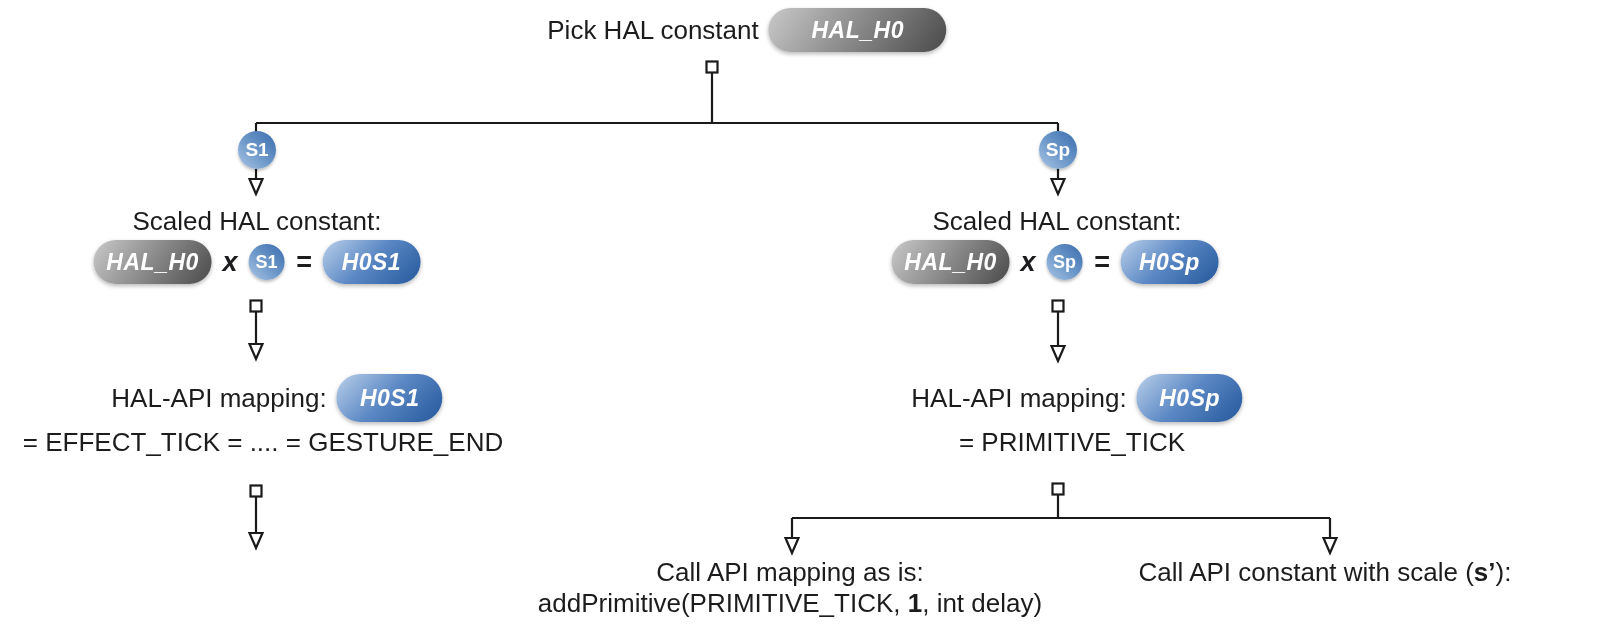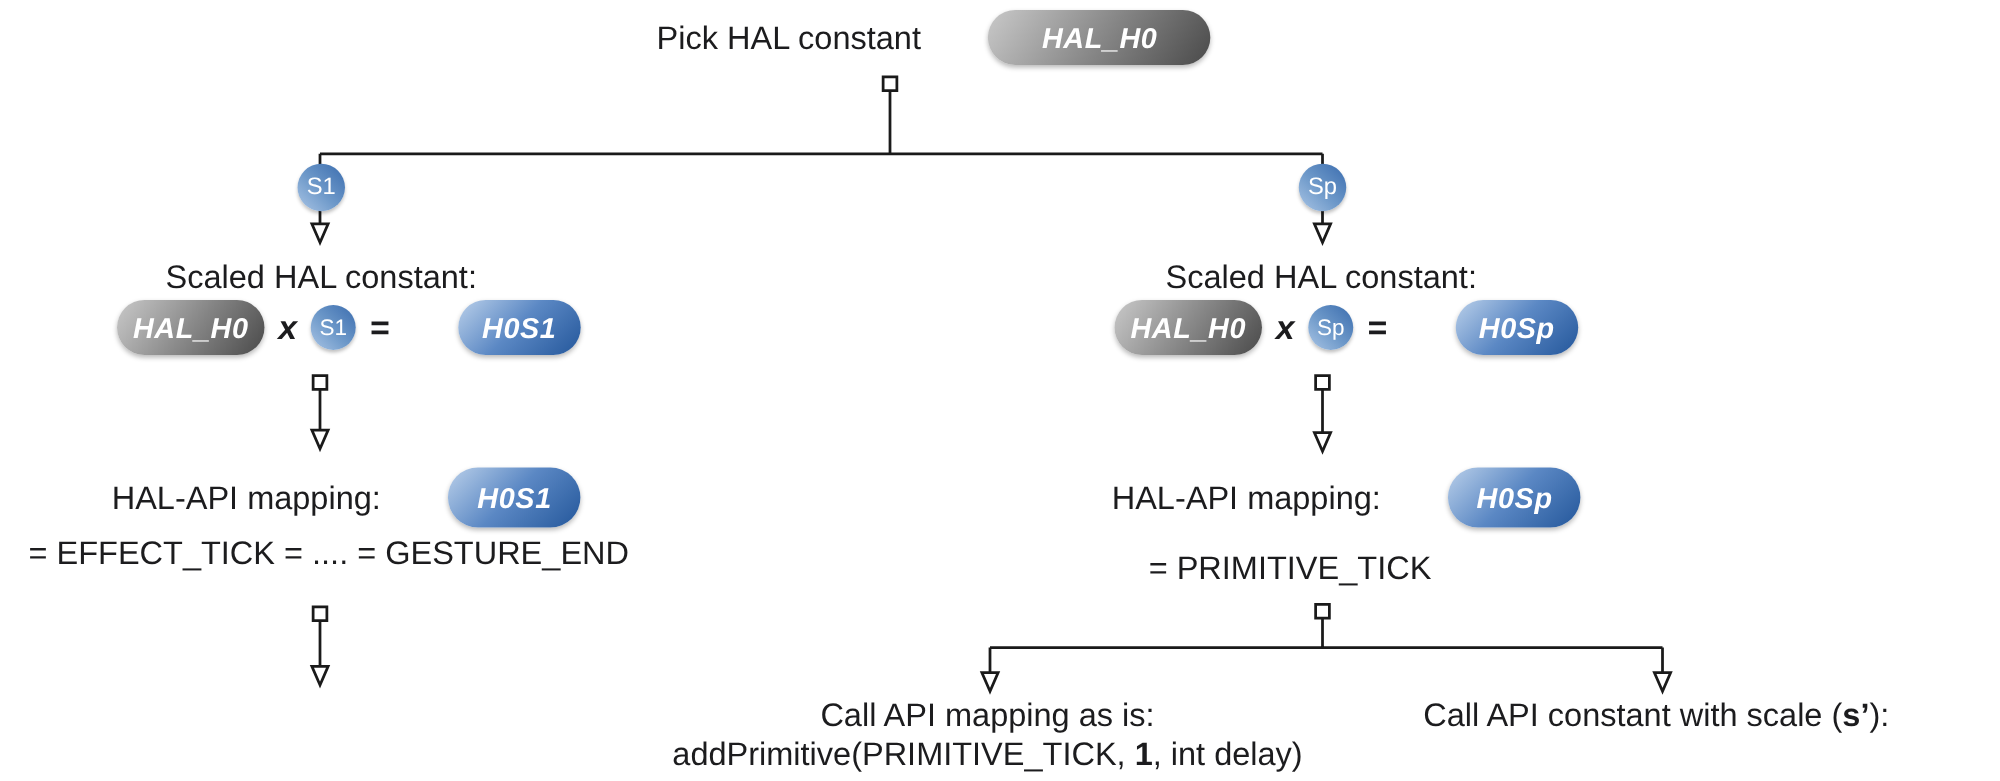--- a/index.html
+++ b/index.html
@@ -28,33 +28,32 @@
   }
   .center{text-align:center;}
   .row{display:flex;align-items:center;}
   .pill{
     display:inline-flex;align-items:center;justify-content:center;
     height:44px;border-radius:23px;
     color:#fff;font-weight:bold;font-style:italic;font-size:23px;
     letter-spacing:0.5px;
     box-shadow:0 2px 4px rgba(0,0,0,0.28);
     white-space:nowrap;
-    margin-left:44px;
   }
   .pill.gray{background:linear-gradient(125deg,#c9c9c9 0%,#8f8f8f 45%,#4a4a4a 100%);}
   .pill.blue{background:linear-gradient(135deg,#bad0ea 0%,#5b88c4 48%,#24579b 100%);}
   .pill.lg{width:178px;}
   .pill.md{width:118px;}
   .pill.sm{width:98px;}
   .pill.map{width:106px;height:48px;border-radius:25px;}
   .badge{
     display:flex;align-items:center;justify-content:center;
     width:38px;height:38px;border-radius:50%;
     background:linear-gradient(45deg,#aac5e5 0%,#6f9aca 45%,#3a6cae 100%);
-    color:#fff;font-weight:normal;font-size:19px;
+    color:#fff;font-weight:bold;font-size:19px;
     box-shadow:0 2px 3px rgba(0,0,0,0.25);
   }
   .badge.inrow{width:36px;height:36px;font-size:18px;}
   .op{font-weight:bold;font-style:italic;font-size:27px;color:var(--text);padding:0 2px;}
   .gap10{gap:10px;}
   .gap8{gap:9px;}
   b{font-weight:bold;}
 </style>
 </head>
 <body>
@@ -125,21 +124,21 @@
     <span class="badge inrow">Sp</span>
     <span class="op">=</span>
     <span class="pill blue sm">H0Sp</span>
   </div>
 
   <div class="abs row gap10 cx" style="left:1077px;top:374px;">
     <span class="txt">HAL-API mapping:</span>
     <span class="pill blue map">H0Sp</span>
   </div>
 
-  <div class="abs txt cx" style="left:1032px;top:427px;margin-top:12px;">= PRIMITIVE_TICK</div>
+  <div class="abs txt cx" style="left:1072px;top:427px;">= PRIMITIVE_TICK</div>
 
   <div class="abs txt center cx" style="left:790px;top:557px;">
     <div>Call API mapping as is:</div>
     <div><span>addPrimitive(PRIMITIVE_TICK, </span><b>1</b><span>, int delay)</span></div>
   </div>
 
   <div class="abs txt center cx" style="left:1325px;top:557px;">
     <div><span>Call API constant with scale (</span><b>s’</b><span>):</span></div>
   </div>
 

